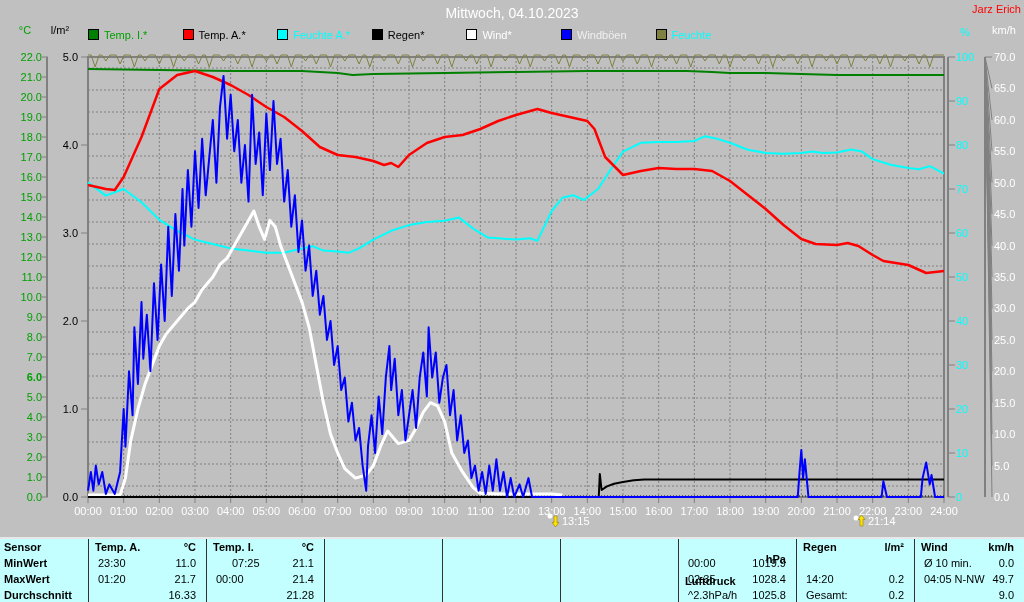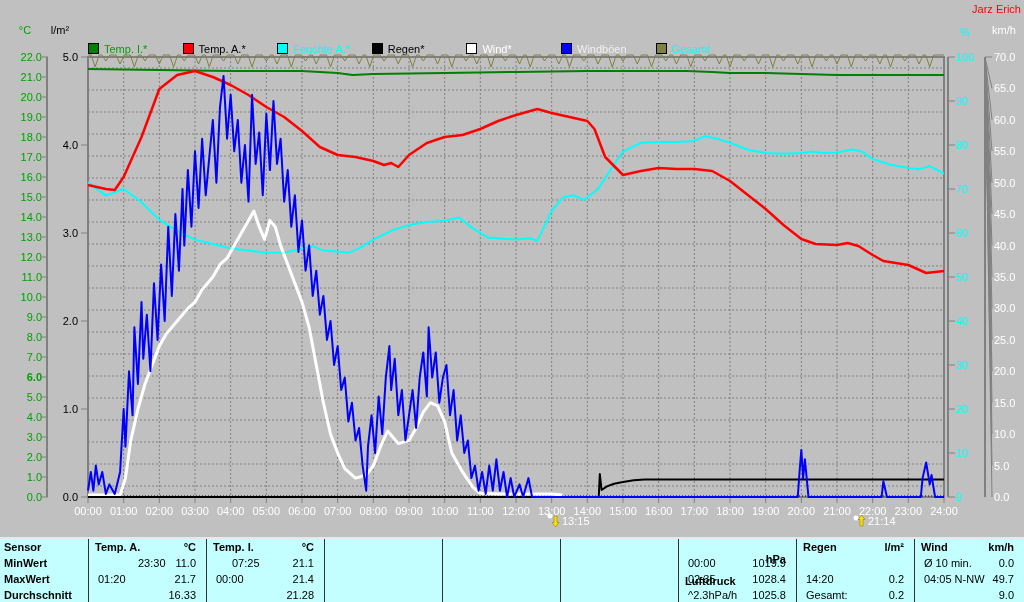--- a/index.html
+++ b/index.html
@@ -3,49 +3,50 @@
 <meta charset="utf-8">
 <style>
   html,body{margin:0;padding:0;background:#9a9a9a;}
   #canvas{position:relative;width:1024px;height:602px;background:#c0c0c0;overflow:hidden;
           font-family:"Liberation Sans",sans-serif;-webkit-font-smoothing:none;}
   .abs{position:absolute;}
   #title{left:0;right:0;top:5px;text-align:center;color:#fff;font-size:14px;}
   #owner{right:3px;top:3px;color:#f00;font-size:11px;}
   .unit-lab{font-size:11px;text-align:center;}
   .tick-lab{font-size:11px;line-height:12px;white-space:nowrap;}
-  .legend-item{position:absolute;top:43px;height:12px;font-size:11px;white-space:nowrap;}
+  .legend-item{position:absolute;top:29px;height:12px;font-size:11px;white-space:nowrap;}
   .legend-item .sw{display:inline-block;width:9px;height:9px;border:1px solid #000;vertical-align:-1px;margin-right:5px;}
   #plot-svg{left:40px;top:50px;pointer-events:none;}
   #stats{left:0;top:537px;width:1024px;height:65px;border-top:2px solid #e8e8e8;font-size:11px;color:#000;}
   .sep{position:absolute;top:0;width:1px;height:65px;background:#303030;}
   .tcell{position:absolute;height:13px;line-height:13px;white-space:nowrap;}
   .bold{font-weight:bold;}
   .right{text-align:right;}
   .mk-label{font-size:11px;color:#fff;}
 </style>
 </head>
 <body>
 
 <div id="canvas">
+  <div id="title" class="abs">Mittwoch, 04.10.2023</div>
   <div id="owner" class="abs">Jarz Erich</div>
 
   <div class="abs unit-lab" style="left:8px;top:24px;width:34px;color:#00a000;">°C</div>
   <div class="abs unit-lab" style="left:42px;top:24px;width:36px;color:#000;">l/m²</div>
   <div class="abs unit-lab" style="left:953px;top:26px;width:24px;color:#0ff;">%</div>
   <div class="abs unit-lab" style="left:985px;top:24px;width:38px;color:#fff;">km/h</div>
 
   <div id="legend">
       <div class="legend-item" style="left: 88px;"><span class="sw" style="background: rgb(0, 128, 0);"></span><span style="color: rgb(0, 160, 0);">Temp. I.*</span></div>
       <div class="legend-item" style="left: 182.6px;"><span class="sw" style="background: rgb(255, 0, 0);"></span><span style="color: rgb(0, 0, 0);">Temp. A.*</span></div>
       <div class="legend-item" style="left: 277.2px;"><span class="sw" style="background: rgb(0, 255, 255);"></span><span style="color: rgb(0, 255, 255);">Feuchte A.*</span></div>
       <div class="legend-item" style="left: 371.8px;"><span class="sw" style="background: rgb(0, 0, 0);"></span><span style="color: rgb(0, 0, 0);">Regen*</span></div>
       <div class="legend-item" style="left: 466.4px;"><span class="sw" style="background: rgb(255, 255, 255);"></span><span style="color: rgb(255, 255, 255);">Wind*</span></div>
       <div class="legend-item" style="left: 561px;"><span class="sw" style="background: rgb(0, 0, 255);"></span><span style="color: rgb(240, 240, 240);">Windböen</span></div>
-      <div class="legend-item" style="left: 655.6px;"><span class="sw" style="background: rgb(128, 128, 64);"></span><span style="color: rgb(0, 255, 255);">Gesamt</span></div>
+      <div class="legend-item" style="left: 655.6px;"><span class="sw" style="background: rgb(128, 128, 64);"></span><span style="color: rgb(0, 255, 255);">Feuchte</span></div>
     </div>
 
   <svg id="plot-svg" class="abs" width="980" height="470" viewBox="0 0 980 470">
       <line x1="83.66666666666666" y1="7" x2="83.66666666666666" y2="447" stroke="#808080" stroke-width="1" stroke-dasharray="2 2"></line>
       <line x1="119.33333333333333" y1="7" x2="119.33333333333333" y2="447" stroke="#808080" stroke-width="1" stroke-dasharray="2 2"></line>
       <line x1="155" y1="7" x2="155" y2="447" stroke="#808080" stroke-width="1" stroke-dasharray="2 2"></line>
       <line x1="190.66666666666666" y1="7" x2="190.66666666666666" y2="447" stroke="#808080" stroke-width="1" stroke-dasharray="2 2"></line>
       <line x1="226.33333333333331" y1="7" x2="226.33333333333331" y2="447" stroke="#808080" stroke-width="1" stroke-dasharray="2 2"></line>
       <line x1="262" y1="7" x2="262" y2="447" stroke="#808080" stroke-width="1" stroke-dasharray="2 2"></line>
       <line x1="297.66666666666663" y1="7" x2="297.66666666666663" y2="447" stroke="#808080" stroke-width="1" stroke-dasharray="2 2"></line>
@@ -275,21 +276,21 @@
     </div>
 
   <div id="stats" class="abs" style="background: rgb(195, 255, 255);">
       <div class="tcell bold" style="left: 4px; top: 2px; width: 80px;">Sensor</div>
       <div class="tcell bold" style="left: 4px; top: 18px; width: 80px;">MinWert</div>
       <div class="tcell bold" style="left: 4px; top: 34px; width: 80px;">MaxWert</div>
       <div class="tcell bold" style="left: 4px; top: 50px; width: 80px;">Durchschnitt</div>
       <div class="sep" style="left: 88px;"></div>
       <div class="tcell bold" style="left: 95px; top: 2px; width: 104px;">Temp. A.</div>
       <div class="tcell bold right" style="left: 95px; top: 2px; width: 101px;">°C</div>
-      <div class="tcell " style="left: 98px; top: 18px; width: 98px; margin-left: 40px;">23:30</div>
+      <div class="tcell " style="left: 98px; top: 18px; width: 98px;">23:30</div>
       <div class="tcell right" style="left: 95px; top: 18px; width: 101px;">11.0</div>
       <div class="tcell " style="left: 98px; top: 34px; width: 98px;">01:20</div>
       <div class="tcell right" style="left: 95px; top: 34px; width: 101px;">21.7</div>
       <div class="tcell right" style="left: 95px; top: 50px; width: 101px;">16.33</div>
       <div class="sep" style="left: 206px;"></div>
       <div class="tcell bold" style="left: 213px; top: 2px; width: 104px;">Temp. I.</div>
       <div class="tcell bold right" style="left: 213px; top: 2px; width: 101px;">°C</div>
       <div class="tcell " style="left: 216px; top: 18px; width: 98px; margin-left: 16px;">07:25</div>
       <div class="tcell right" style="left: 213px; top: 18px; width: 101px;">21.1</div>
       <div class="tcell " style="left: 216px; top: 34px; width: 98px;">00:00</div>

